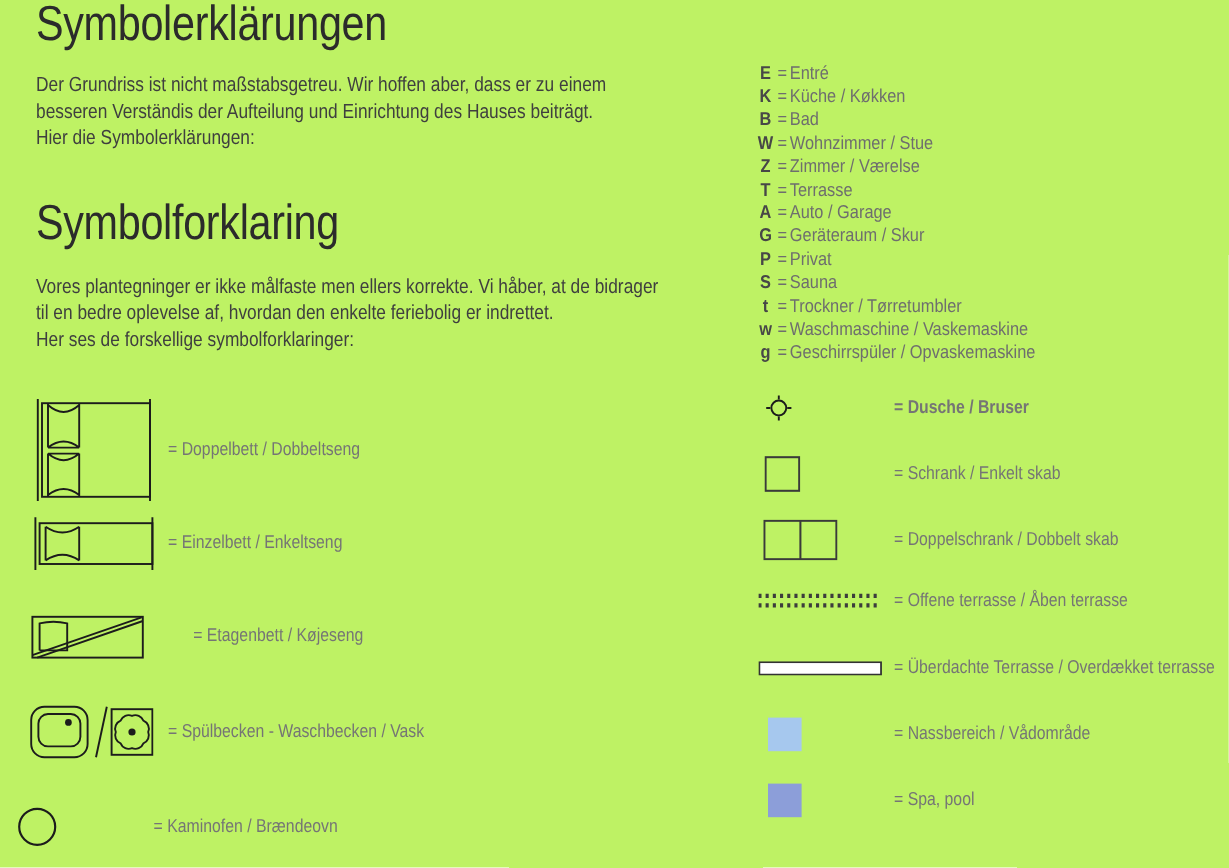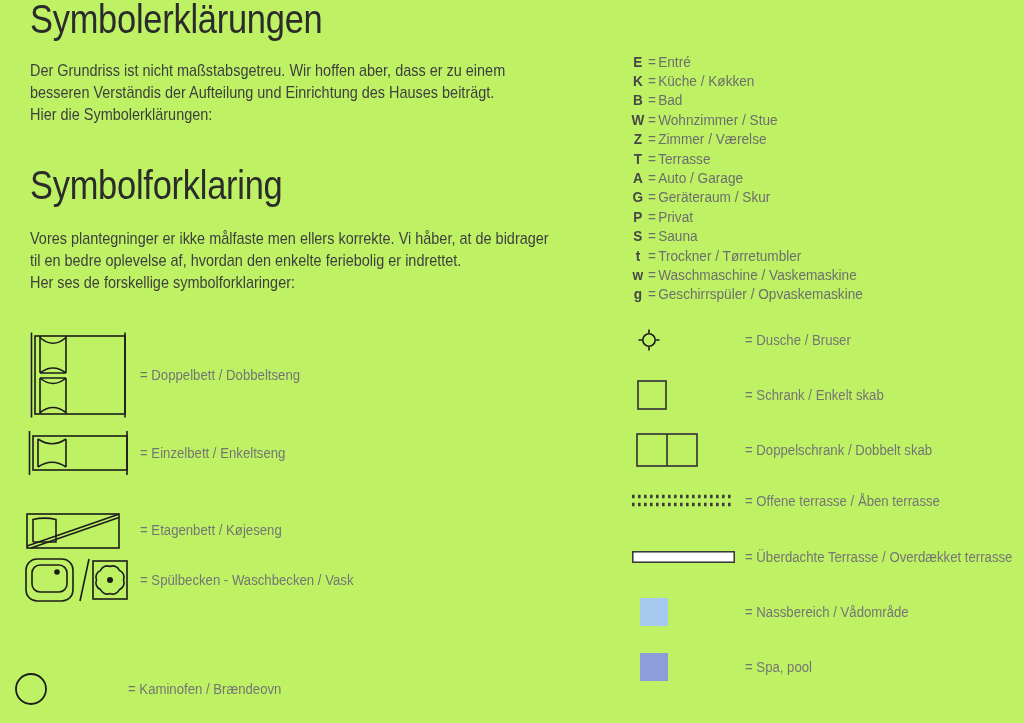--- a/index.html
+++ b/index.html
@@ -135,34 +135,34 @@
           <rect x="6" y="6" width="94" height="34"></rect>
           <line x1="2.5" y1="1" x2="2.5" y2="45"></line>
           <line x1="100" y1="1" x2="100" y2="45"></line>
           <path d="M11 9 V37 M39 9 V37 M11 9 Q25 18.5 39 9 M11 37 Q25 27.5 39 37"></path>
         </g>
       </svg>
     </span>
     <span class="sym-label">= Einzelbett / Enkeltseng</span>
   </div>
 
-  <div class="sym-row" style="left:25px;top:510px;height:40px;">
+  <div class="sym-row" style="left:25px;top:510px;height:40px;gap:21px;">
     <span class="sym-cell" style="width:115px;">
       <svg width="96" height="40" viewBox="0 0 96 40">
         <g class="lineart">
           <rect x="2" y="4" width="92" height="34"></rect>
           <path d="M8 32 V9.5 Q19.5 6.8 31 9.5 V32 H8"></path>
           <path d="M2 36 L93 4.5 M6 38 L94 7.5"></path>
         </g>
       </svg>
     </span>
     <span class="sym-label">= Etagenbett / Køjeseng</span>
   </div>
 
-  <div class="sym-row" style="left:24px;top:556px;height:48px;">
+  <div class="sym-row" style="left:24px;top:586px;height:48px;">
     <span class="sym-cell" style="width:116px;">
       <svg width="104" height="48" viewBox="0 0 104 48">
         <g class="lineart">
           <rect x="2" y="3" width="47" height="42" rx="11"></rect>
           <rect x="8" y="9" width="35" height="27" rx="8"></rect>
           <line x1="56" y1="45" x2="65" y2="3"></line>
           <rect x="69" y="5" width="34" height="38"></rect>
           <path d="M99.5 24 A7.2 7.2 0 0 1 95.5 33.5 A7.2 7.2 0 0 1 86 37.5 A7.2 7.2 0 0 1 76.5 33.5 A7.2 7.2 0 0 1 72.5 24 A7.2 7.2 0 0 1 76.5 14.5 A7.2 7.2 0 0 1 86 10.5 A7.2 7.2 0 0 1 95.5 14.5 A7.2 7.2 0 0 1 99.5 24 Z"></path>
         </g>
         <circle cx="33" cy="16" r="2.8" fill="#1c1c1c"></circle>
@@ -174,21 +174,21 @@
 
   <div class="sym-row" style="left:14px;top:672px;height:34px;">
     <span class="sym-cell" style="width:114px;">
       <svg width="34" height="34" viewBox="0 0 34 34">
         <circle cx="17" cy="17" r="15" class="lineart" style="stroke-width:1.8;"></circle>
       </svg>
     </span>
     <span class="sym-label">= Kaminofen / Brændeovn</span>
   </div>
 
-  <div class="sym-row" style="left:632px;top:329px;height:22px;">
+  <div class="sym-row" style="left:632px;top:329px;height:22px;font-weight:bold;">
     <span class="sym-cell" style="width:113px;padding-left:6px;box-sizing:border-box;">
       <svg width="22" height="22" viewBox="0 0 22 22">
         <g class="lineart">
           <circle cx="11" cy="11" r="6.2"></circle>
           <path d="M11 0.5 V4 M11 18 V21.5 M0.5 11 H4 M18 11 H21.5"></path>
         </g>
       </svg>
     </span>
     <span class="sym-label">= Dusche / Bruser</span>
   </div>

